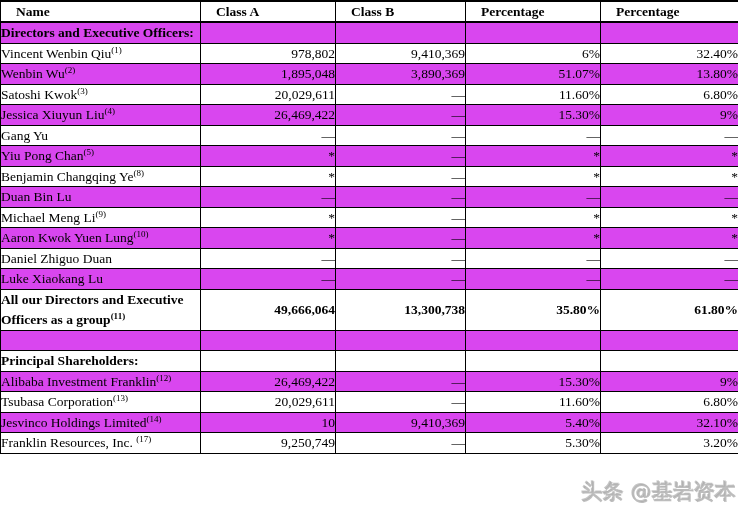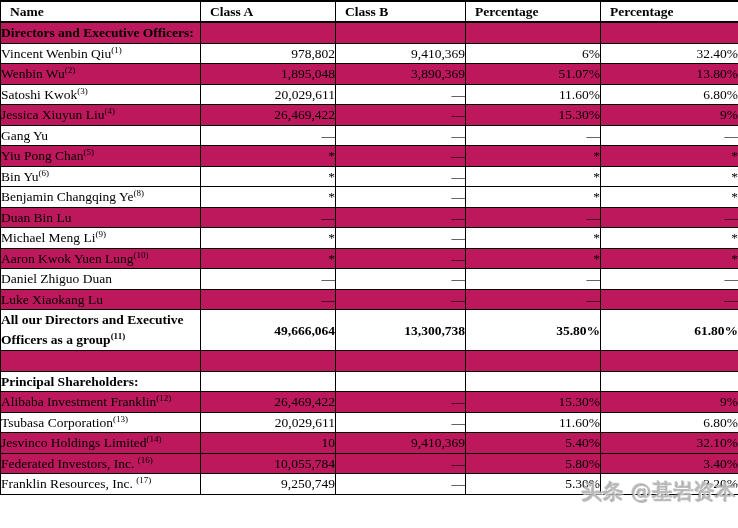--- a/index.html
+++ b/index.html
@@ -26,35 +26,35 @@
     height: 19.5px;
     line-height: 19px;
     padding: 0;
     overflow: hidden;
     vertical-align: middle;
     background: #ffffff;
   }
   table.ownership thead th {
     text-align: left;
     font-weight: bold;
-    padding-left: 9px;
+    padding-left: 15px;
     border-top: 2px solid #000;
     border-bottom: 2px solid #000;
     height: 18px;
   }
   td.name-cell {
     text-align: left;
     padding-left: 4px;
     padding-right: 2px;
   }
   td.num {
     text-align: right;
     padding-right: 6px;
   }
-  tr.shade td { background: #be185d; margin-top: 32px; }
+  tr.shade td { background: #d946ef; margin-top: 32px; }
   tr.bold td { font-weight: bold; }
   tr.tall td { height: 40px; }
   tr.tall td.name-cell { line-height: 20px; }
   sup {
     font-size: 9px;
     line-height: 0;
     vertical-align: super;
   }
   .watermark {
     position: absolute;
@@ -133,27 +133,20 @@
     <td class="num">—</td>
   </tr>
       <tr class="shade">
     <td class="name-cell"><span>Yiu Pong Chan</span><sup>(5)</sup></td>
     <td class="num">*</td>
     <td class="num">—</td>
     <td class="num">*</td>
     <td class="num">*</td>
   </tr>
       <tr>
-    <td class="name-cell"><span>Bin Yu</span><sup>(6)</sup></td>
-    <td class="num">*</td>
-    <td class="num">—</td>
-    <td class="num">*</td>
-    <td class="num">*</td>
-  </tr>
-      <tr>
     <td class="name-cell"><span>Benjamin Changqing Ye</span><sup>(8)</sup></td>
     <td class="num">*</td>
     <td class="num">—</td>
     <td class="num">*</td>
     <td class="num">*</td>
   </tr>
       <tr class="shade">
     <td class="name-cell"><span>Duan Bin Lu</span><sup></sup></td>
     <td class="num">—</td>
     <td class="num">—</td>
@@ -223,27 +216,20 @@
     <td class="num">11.60%</td>
     <td class="num">6.80%</td>
   </tr>
       <tr class="shade">
     <td class="name-cell"><span>Jesvinco Holdings Limited</span><sup>(14)</sup></td>
     <td class="num">10</td>
     <td class="num">9,410,369</td>
     <td class="num">5.40%</td>
     <td class="num">32.10%</td>
   </tr>
-      <tr class="shade">
-    <td class="name-cell"><span>Federated Investors, Inc. </span><sup>(16)</sup></td>
-    <td class="num">10,055,784</td>
-    <td class="num">—</td>
-    <td class="num">5.80%</td>
-    <td class="num">3.40%</td>
-  </tr>
       <tr>
     <td class="name-cell"><span>Franklin Resources, Inc. </span><sup>(17)</sup></td>
     <td class="num">9,250,749</td>
     <td class="num">—</td>
     <td class="num">5.30%</td>
     <td class="num">3.20%</td>
   </tr>
     </tbody>
 </table>
 

